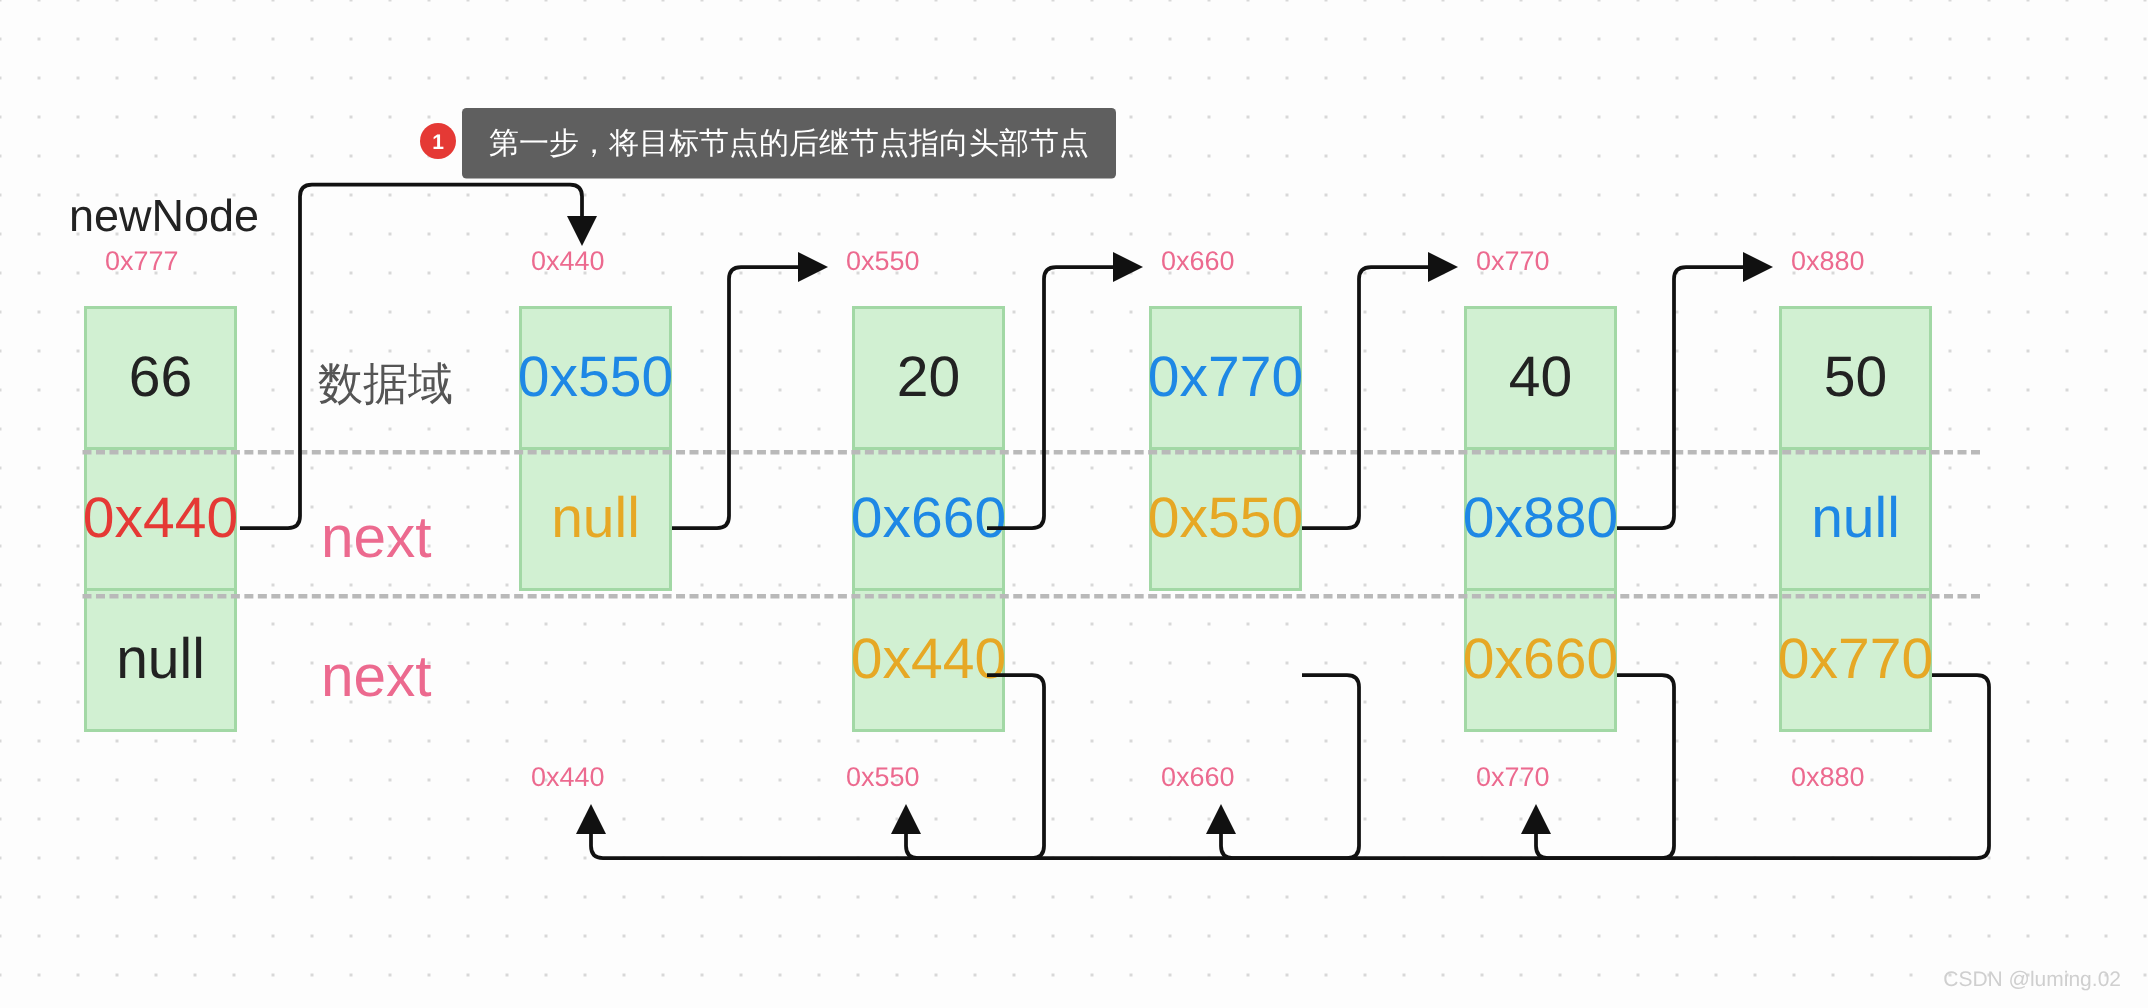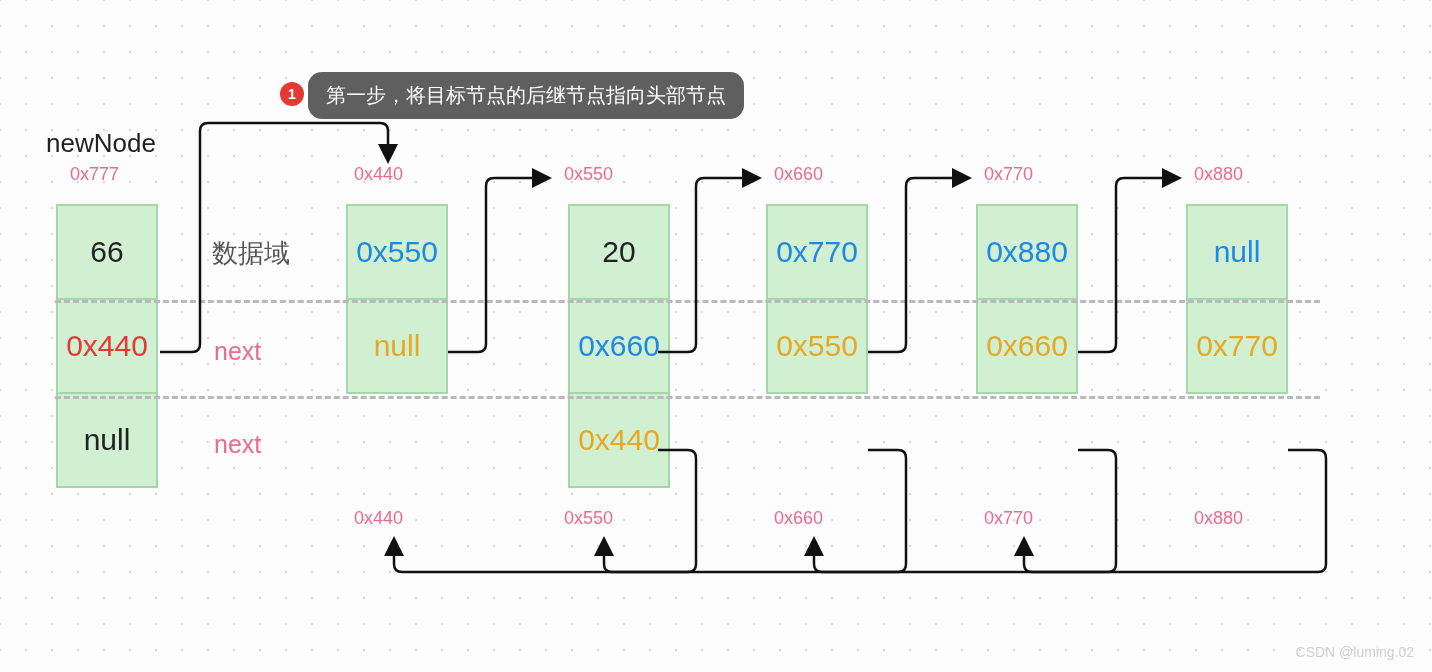--- a/index.html
+++ b/index.html
@@ -1,28 +1,28 @@
 <!DOCTYPE html>
 <html><head>
 <meta charset="utf-8">
 <style>
 html,body{margin:0;padding:0;width:1432px;height:672px;font-family:"Segoe UI","Microsoft YaHei",sans-serif;background:#fdfdfd;overflow:hidden}
 .canvas{position:absolute;inset:0;background-image:radial-gradient(circle,#d8d8d8 1.3px,transparent 1.3px);background-size:26px 26px;background-position:13px 13px}
 .node{position:absolute;width:98px;border:2px solid #a2d8a5}
-.cell{height:92px;display:flex;align-items:center;justify-content:center;background:#d1f0d2;border-bottom:2px solid #a2d8a5;font-size:30px;color:#222}
+.cell{height:92px;display:flex;align-items:center;justify-content:center;background:#d1f0d2;border-bottom:2px solid #a2d8a5;font-size:38px;color:#222}
 .cell:last-child{border-bottom:none}
 .cell.next{color:#1e88e5}
 .cell.prev{color:#e6a825}
 .new .cell.next{color:#e53935}
 .addr{position:absolute;font-size:18px;color:#ec6a8f}
-.label{position:absolute;font-size:26px;color:#555}
-.rowlabel{position:absolute;font-size:25px;color:#ec6a8f}
+.label{position:absolute;font-size:30px;color:#555}
+.rowlabel{position:absolute;font-size:39px;color:#ec6a8f}
 .dashed{position:absolute;left:55px;right:112px;border-top:3px dashed #b9b9b9}
 .badge{position:absolute;width:24px;height:24px;border-radius:50%;background:#e53935;color:#fff;display:flex;align-items:center;justify-content:center;font-size:14px;font-weight:600}
-.tooltip{position:absolute;background:#5f5f5f;color:#fff;padding:10px 18px;font-size:20px;border-radius:14px}
+.tooltip{position:absolute;background:#5f5f5f;color:#fff;padding:10px 18px;font-size:20px;border-radius:3px}
 .watermark{position:absolute;right:18px;bottom:12px;color:#cfcfcf;font-size:14px}
 svg.arrows{position:absolute;inset:0;width:100%;height:100%;pointer-events:none}
 </style>
 </head>
 <body>
 <div class="canvas">
 
 <div class="badge" style="left:280px;top:82px">1</div>
 <div class="tooltip" style="left:308px;top:72px">第一步，将目标节点的后继节点指向头部节点</div>
 
@@ -55,27 +55,29 @@
 <div class="addr" style="left:564px;top:508px">0x550</div>
 
 <div class="node" style="left:766px;top:204px">
   <div class="cell next">0x770</div>
   <div class="cell prev">0x550</div>
 </div>
 <div class="addr" style="left:774px;top:164px">0x660</div>
 <div class="addr" style="left:774px;top:508px">0x660</div>
 
 <div class="node" style="left:976px;top:204px">
+  <div class="cell">40</div>
   <div class="cell next">0x880</div>
   <div class="cell prev">0x660</div>
 </div>
 <div class="addr" style="left:984px;top:164px">0x770</div>
 <div class="addr" style="left:984px;top:508px">0x770</div>
 
 <div class="node" style="left:1186px;top:204px">
+  <div class="cell">50</div>
   <div class="cell next">null</div>
   <div class="cell prev">0x770</div>
 </div>
 <div class="addr" style="left:1194px;top:164px">0x880</div>
 <div class="addr" style="left:1194px;top:508px">0x880</div>
 
 <div class="dashed" style="top:300px"></div>
 <div class="dashed" style="top:396px"></div>
 
 <svg class="arrows">

